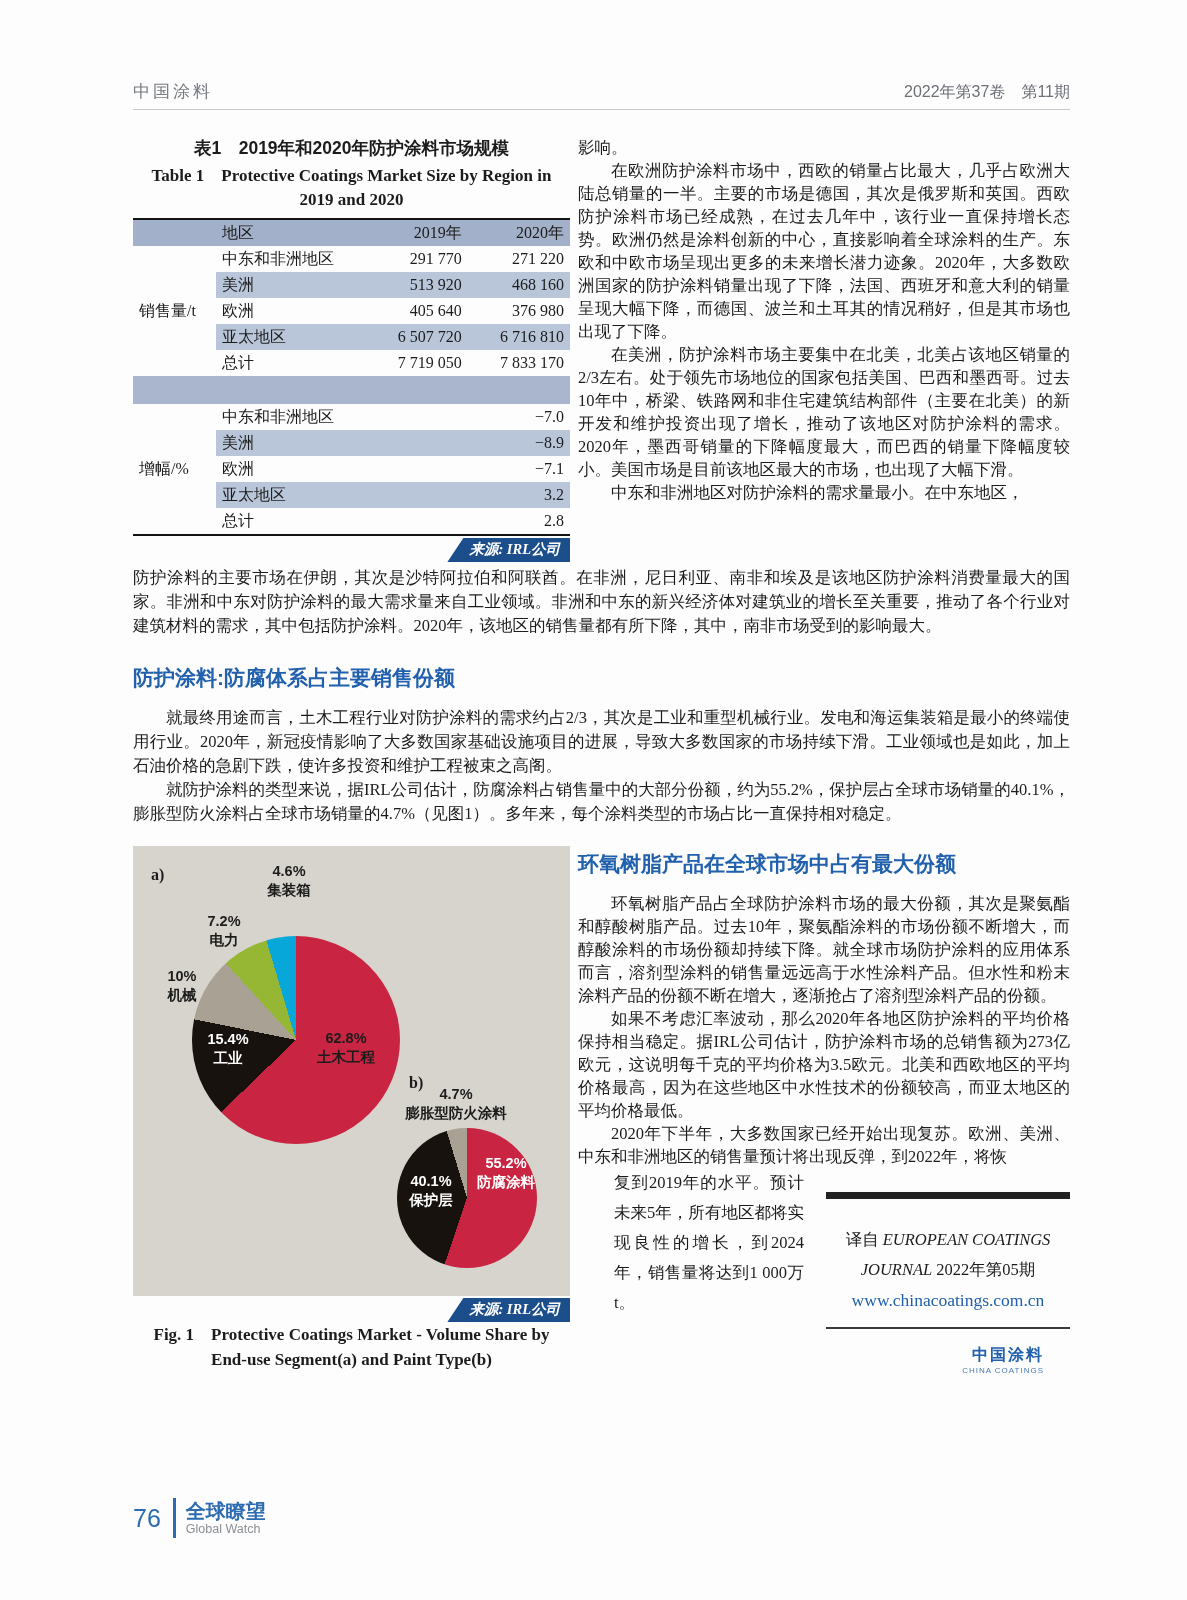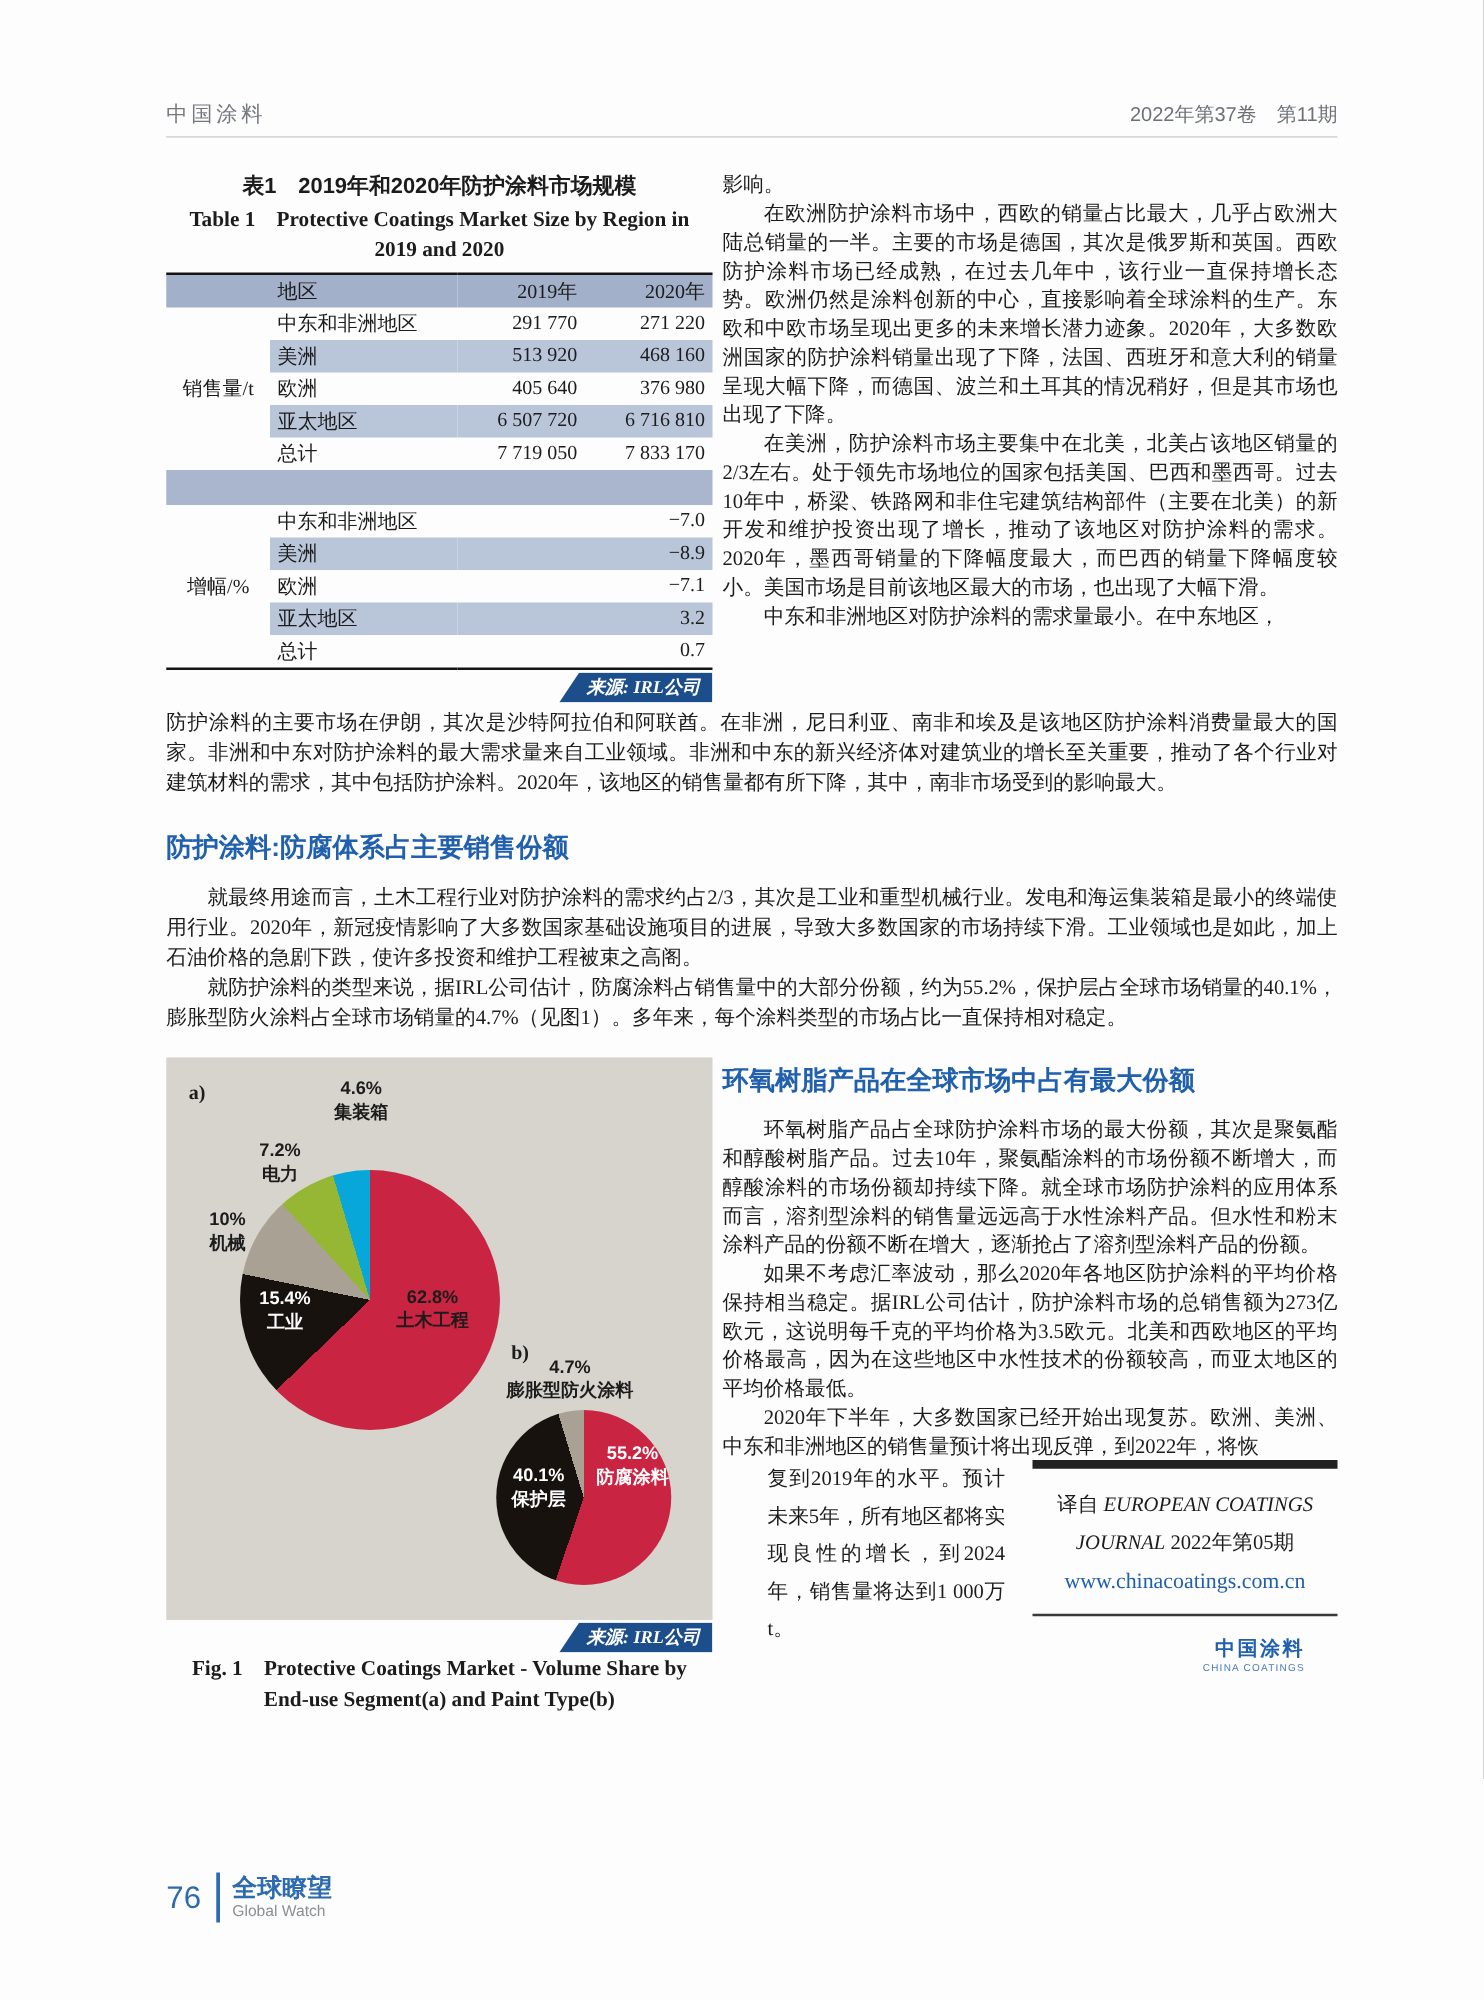--- a/index.html
+++ b/index.html
@@ -23,21 +23,21 @@
   p.ind{text-indent:2em;}
   p.wide{line-height:24px;}
   
   .tbl-title-cn{font-size:17.5px;font-weight:bold;text-align:center;
     font-family:"Liberation Sans","DejaVu Sans",sans-serif;margin:0 0 4px 0;}
   .tbl-title-en{font-size:17px;font-weight:bold;text-align:center;margin:0;line-height:24px;}
   table.ptable{border-collapse:collapse;width:100%;margin-top:6px;
     border-top:2.5px solid #141414;border-bottom:2.5px solid #141414;font-size:16px;}
   table.ptable td{padding:2px 6px;height:22px;}
   tr.thead td{background:#a3b0c9;font-size:16px;}
-  td.grp{width:78px;text-align:center;padding-left:2px;}
+  td.grp{width:78px;text-align:left;padding-left:2px;}
   td.region{width:160px;}
   td.num{text-align:right;width:95px;white-space:nowrap;}
   tr.shade td.s{background:#b9c6da;}
   tr.band td{background:#a9b6ce;height:24px;}
   .src-row{display:flex;justify-content:flex-end;margin-top:2px;}
   .src-flag{background:#1d4e8c;color:#fff;font-weight:bold;font-style:italic;
     font-size:14.5px;padding:2px 10px 3px 22px;
     clip-path:polygon(16px 0,100% 0,100% 100%,0 100%);}
   
   h2.sec{font-family:"Liberation Sans","DejaVu Sans",sans-serif;color:#2160ac;
@@ -55,21 +55,21 @@
     font-family:"Liberation Serif",serif;}
   .cap-cn{font-family:"Liberation Sans","DejaVu Sans",sans-serif;font-size:17px;
     font-weight:bold;text-align:center;line-height:26px;margin-top:10px;}
   .cap-en{font-size:17px;font-weight:bold;text-align:center;line-height:25px;}
   
   .recov-row{display:flex;gap:22px;margin-top:0;}
   .recov-text{width:190px;flex:none;margin-left:36px;}
   .recov-text p{line-height:30px;}
   .attr-wrap{flex:1;}
   .attr-box{border-top:7px solid #222;border-bottom:2px solid #3a3a3a;
-    padding:14px 6px 12px 6px;text-align:center;margin-top:0;}
+    padding:26px 6px 12px 6px;text-align:center;margin-top:24px;}
   .attr-line{font-size:16.5px;line-height:30px;}
   .attr-line .en{font-style:italic;}
   .attr-url{font-size:17.5px;color:#2160ac;line-height:30px;text-decoration:none;display:inline-block;}
   .logo{display:flex;flex-direction:column;align-items:flex-end;margin-top:16px;padding-right:26px;}
   .logo .cn{color:#2160ac;font-weight:bold;font-size:16px;letter-spacing:2px;
     font-family:"Liberation Sans","DejaVu Sans",sans-serif;}
   .logo .en{color:#4a7ab5;font-size:8px;letter-spacing:1px;
     font-family:Liberation Sans, sans-serif;}
   
   .footer{position:absolute;left:133px;bottom:62px;display:flex;align-items:center;
@@ -145,21 +145,21 @@
           <tr>
             <td class="region">欧洲</td>
             <td class="num" colspan="2">−7.1</td>
           </tr>
           <tr class="shade">
             <td class="region s">亚太地区</td>
             <td class="num s" colspan="2">3.2</td>
           </tr>
           <tr>
             <td class="region">总计</td>
-            <td class="num" colspan="2">0.7</td>
+            <td class="num" colspan="2">2.8</td>
           </tr>
         </tbody>
           </table>
         <div class="src-row">
           <span class="src-flag">来源: IRL公司</span>
         </div>
       </div>
 
       <div class="col-r">
         <p>影响。</p>

